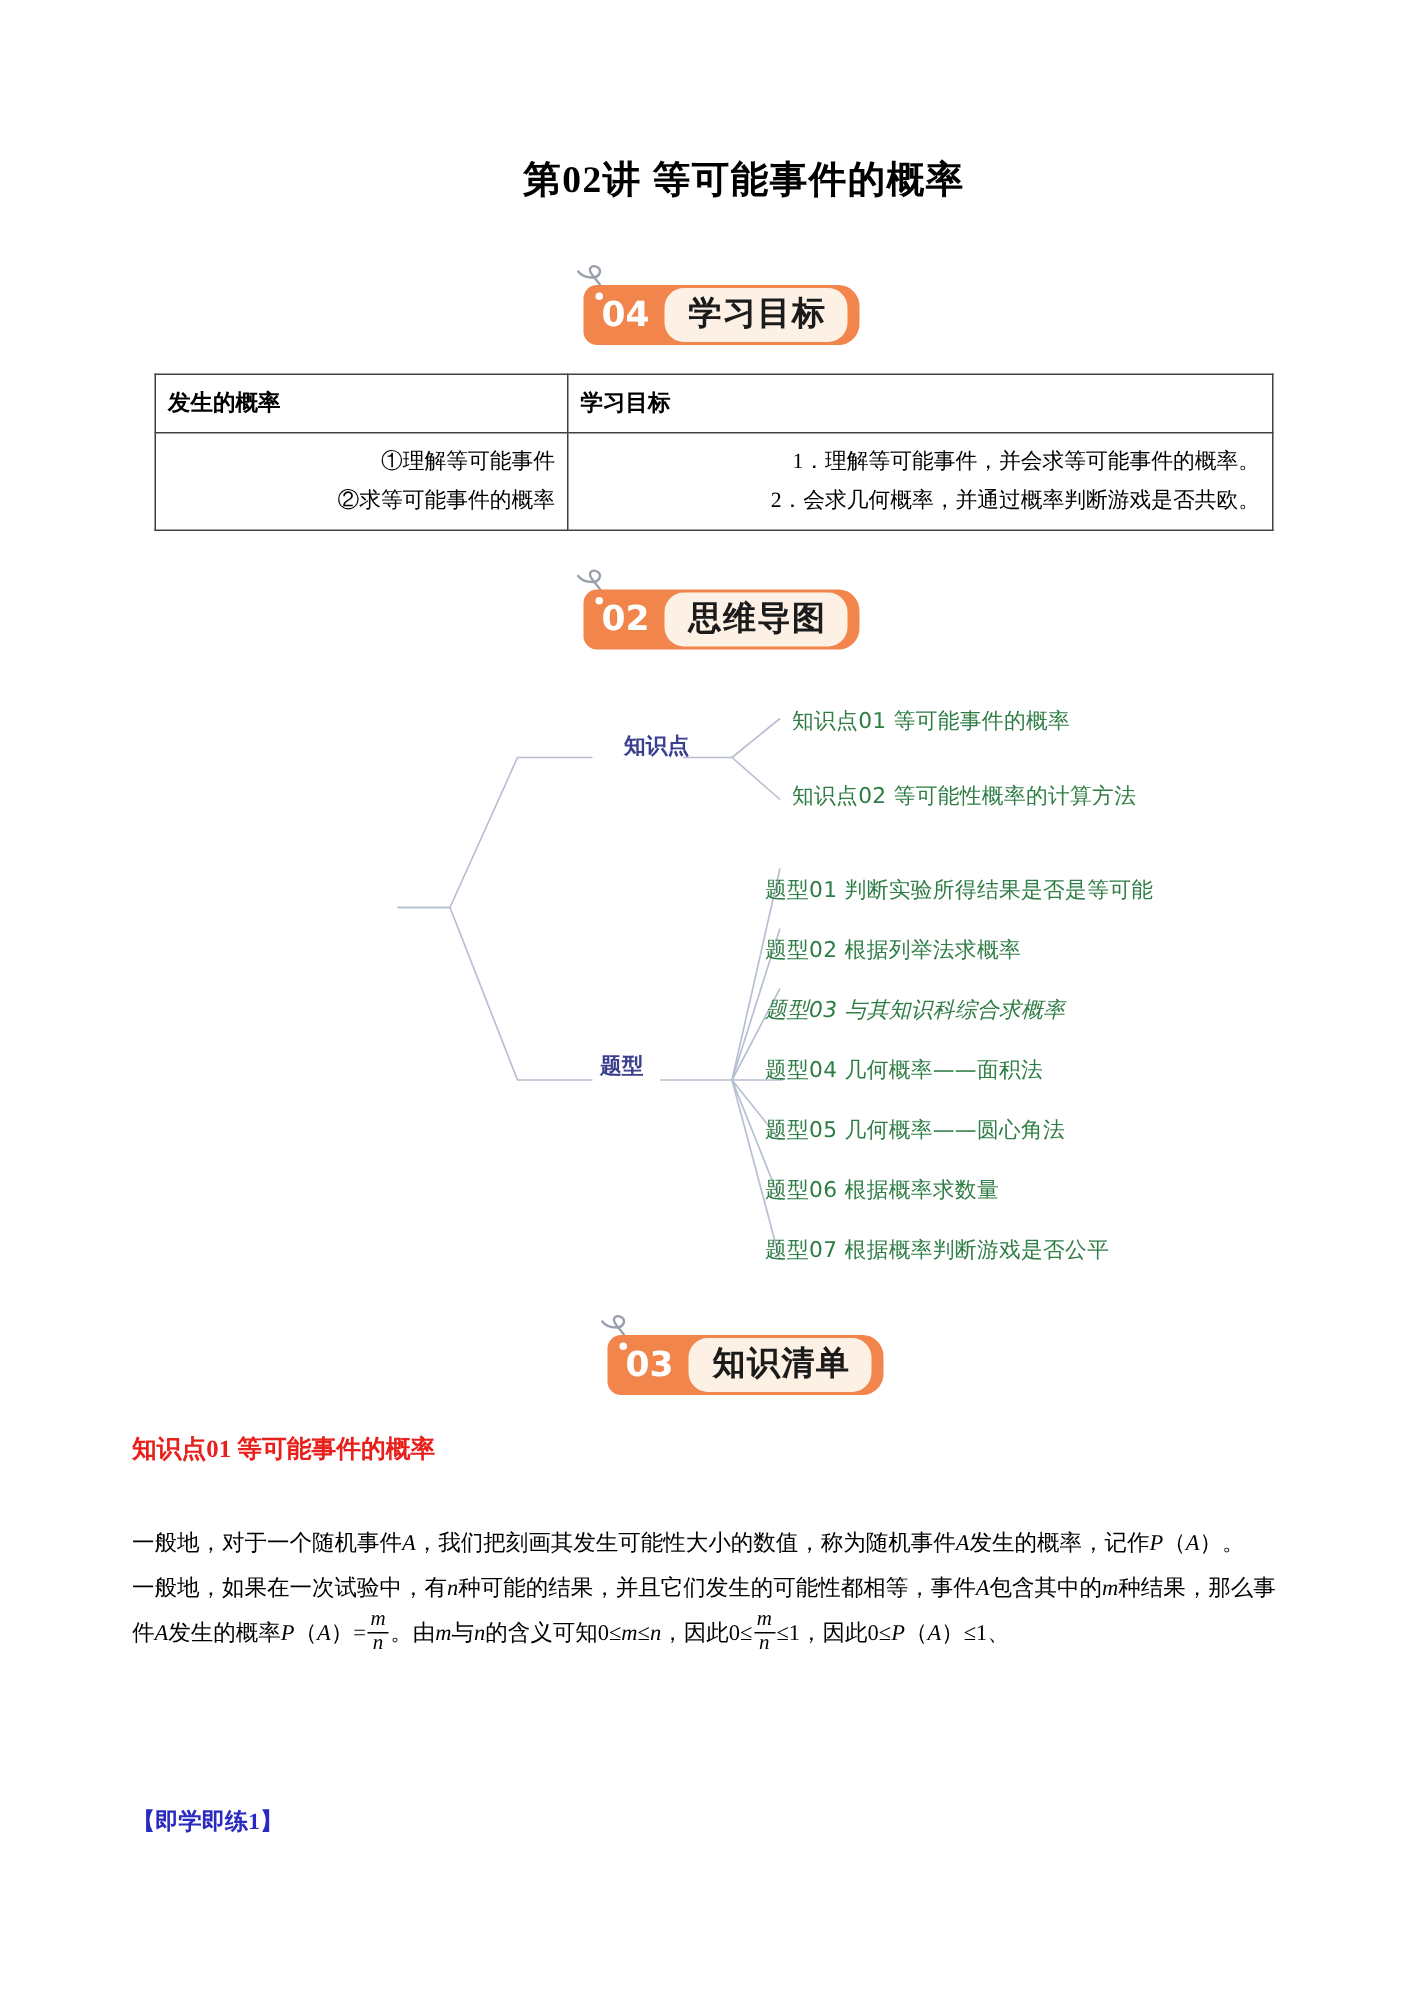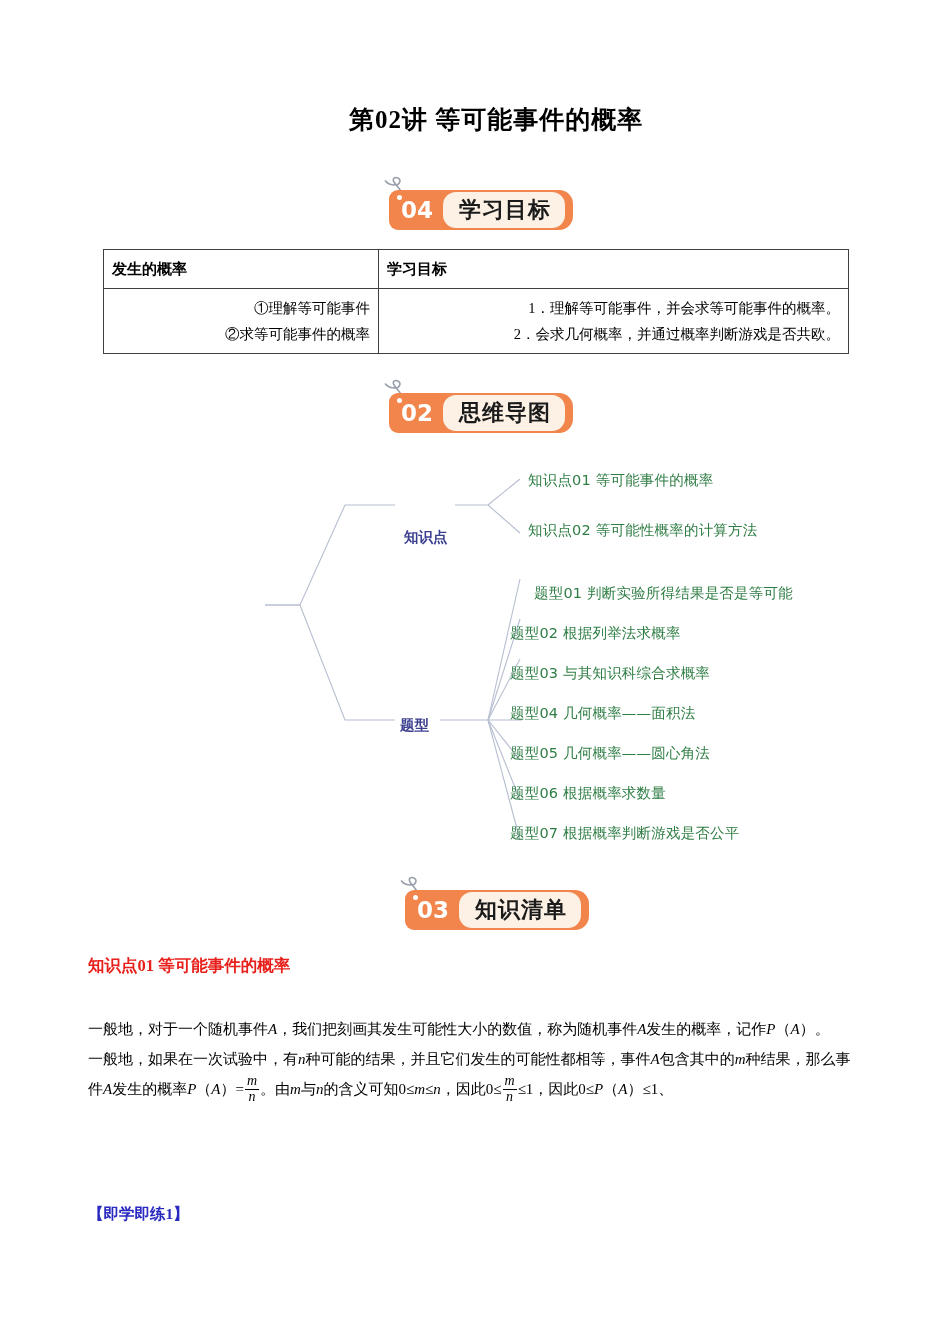--- a/index.html
+++ b/index.html
@@ -150,22 +150,22 @@
     white-space: nowrap;
   }
   .mm-branch {
     position: absolute;
     font-family: "DejaVu Sans", "Liberation Sans", sans-serif;
     font-weight: bold;
     font-size: 14.5px;
     color: #3b3f8f;
     white-space: nowrap;
   }
-  .mm-branch.b1 { left: 404px; top: 40px; margin-top: 40px; }
-  .mm-branch.b2 { left: 400px; top: 268px; }
+  .mm-branch.b1 { left: 416px; top: 40px; }
+  .mm-branch.b2 { left: 400px; top: 253px; }
   .mm-leaf {
     position: absolute;
     font-family: "DejaVu Sans", "Liberation Sans", sans-serif;
     font-size: 14.5px;
     color: #2e7d44;
     white-space: nowrap;
     letter-spacing: 0.2px;
   }
 
   
@@ -289,23 +289,23 @@
     </g>
   </svg>
 
 
   <div class="mm-branch b1">知识点</div>
   <div class="mm-branch b2">题型</div>
 
   <div class="mm-leaf" style="left:528px; top:23px;">知识点01  等可能事件的概率</div>
   <div class="mm-leaf" style="left:528px; top:73px;">知识点02  等可能性概率的计算方法</div>
 
-  <div class="mm-leaf" style="left:534px; top:136px;text-align:right;">题型01  判断实验所得结果是否是等可能</div>
+  <div class="mm-leaf" style="left:510px; top:136px;text-align:right;">题型01  判断实验所得结果是否是等可能</div>
   <div class="mm-leaf" style="left:510px; top:176px;">题型02  根据列举法求概率</div>
-  <div class="mm-leaf" style="left:510px; top:216px;">题型03  与其知识科综合求概率</div>
+  <div class="mm-leaf" style="left:510px; top:216px;font-style:italic;">题型03  与其知识科综合求概率</div>
   <div class="mm-leaf" style="left:510px; top:256px;">题型04  几何概率——面积法</div>
   <div class="mm-leaf" style="left:510px; top:296px;">题型05  几何概率——圆心角法</div>
   <div class="mm-leaf" style="left:510px; top:336px;">题型06  根据概率求数量</div>
   <div class="mm-leaf" style="left:510px; top:376px;">题型07  根据概率判断游戏是否公平</div>
 </div>
 
 <div class="banner" style="top:876px;padding-left:16px;">
   <div class="banner-inner">
     <svg class="banner-hook" viewBox="0 0 40 28">
       <path d="M20 25 C20 14 14 11 11 6 C9 2.5 12 0.5 15 2 C18.5 3.8 17 9 12 9 C7 9 4 7 2.5 5" fill="none" stroke="#9aa0ab" stroke-width="1.6" stroke-linecap="round"></path>

